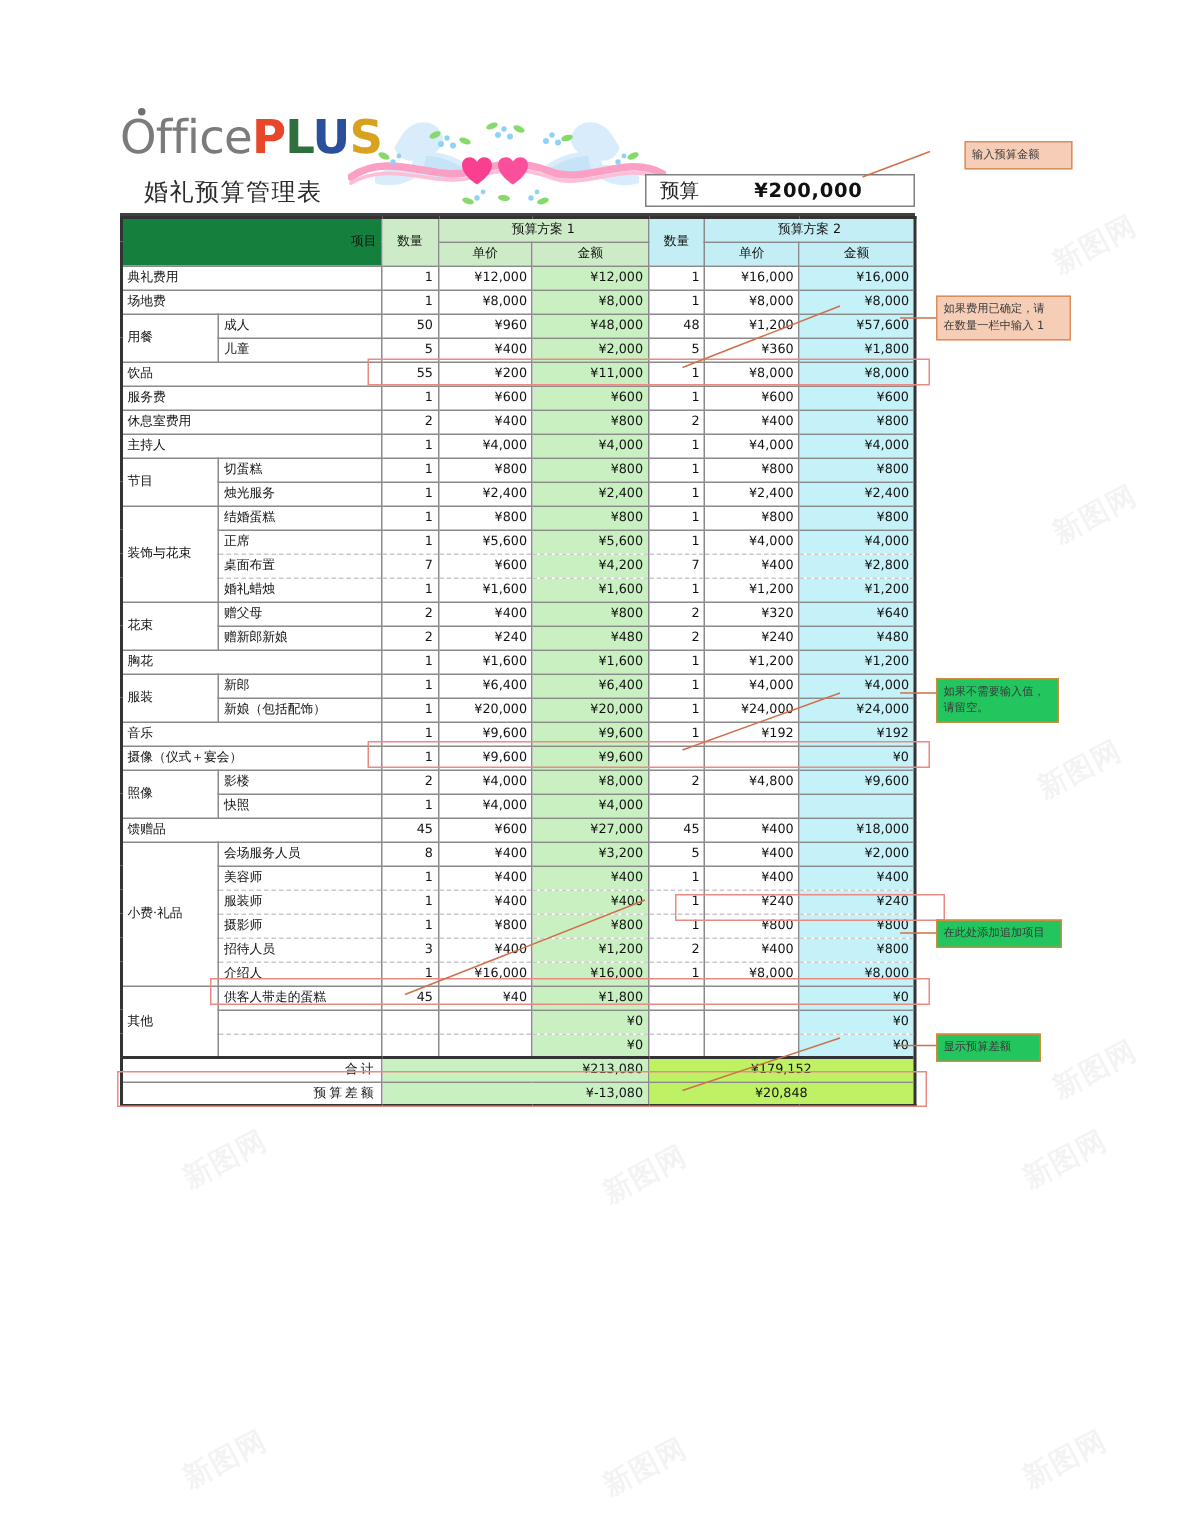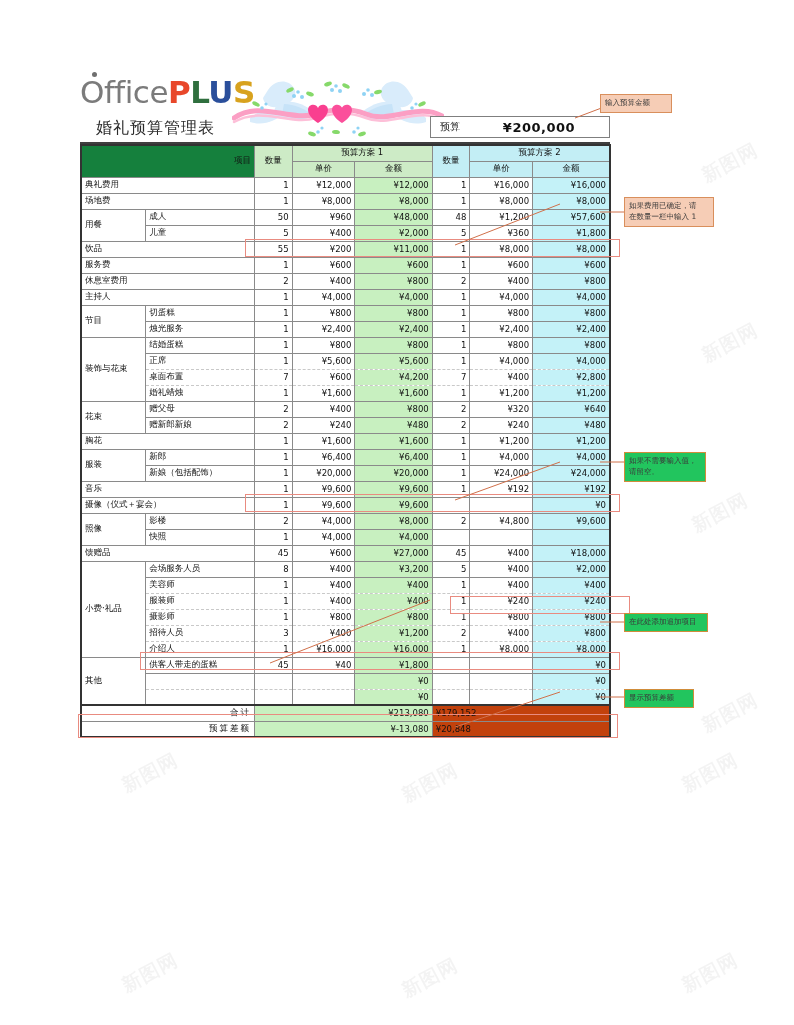--- a/index.html
+++ b/index.html
@@ -52,21 +52,21 @@
     background:#3f3f3f; z-index:3;
   }
   
   .banner { position:absolute; left:232px; top:74px; width:212px; height:66px; z-index:2; }
   
   .budget-box {
     position:absolute; left:430px; top:116px; width:180px; height:22px;
     border:1px solid #7f7f7f; background:#fff;
     display:flex; align-items:center; z-index:4;
   }
-  .budget-label { font-size:10px; color:#222; padding-left:9px; width:52px;
+  .budget-label { font-size:13px; color:#222; padding-left:9px; width:52px;
                   font-family:Liberation Mono, monospace; }
   .budget-value { font-size:13px; font-weight:700; color:#111; flex:1; text-align:center;
                   letter-spacing:.5px; font-family:"DejaVu Sans",sans-serif; padding-right:14px;}
   
   table.sheet {
     position:absolute; left:80px; top:144px;
     border-collapse:collapse;
     table-layout:fixed;
     width:531px;
     z-index:3;
@@ -113,21 +113,21 @@
   td.catcell { border-right:1px solid #5a5a5a; }
 
   .thick-l { border-left:2px solid #333 !important; }
   .thick-r { border-right:2px solid #333 !important; }
   .thick-t { border-top:2px solid #333 !important; }
   .thick-b { border-bottom:2px solid #333 !important; }
 
   .total-label { text-align:right; font-size:12px; font-weight:700; letter-spacing:2px; }
   .total-amt1 { background:#c8f0c0; text-align:right; padding-right:6px;
                 font-size:11.5px; font-weight:700; }
-  .total-amt2 { background:#c2410c; text-align:left; padding-right:6px;
+  .total-amt2 { background:#bef264; text-align:center; padding-right:6px;
                 font-size:11.5px; font-weight:700; }
   .diff-neg { color:#e01b1b; }
 
   
   .note {
     position:absolute; z-index:6;
     font-size:7.5px; line-height:1.45;
     font-family:"DejaVu Sans",sans-serif;
     color:#3a3a3a;
     padding:3px 4px;
@@ -603,21 +603,21 @@
   <line x1="455" y1="245" x2="560" y2="204" stroke="#d0704a" stroke-width="1"></line>
   <line x1="455" y1="500" x2="560" y2="462" stroke="#d0704a" stroke-width="1"></line>
   <line x1="600" y1="462" x2="625" y2="462" stroke="#d0704a" stroke-width="1"></line>
   <line x1="270" y1="663" x2="430" y2="600" stroke="#d0704a" stroke-width="1"></line>
   <line x1="600" y1="622" x2="625" y2="622" stroke="#d0704a" stroke-width="1"></line>
   <line x1="455" y1="727" x2="560" y2="692" stroke="#d0704a" stroke-width="1"></line>
   <line x1="600" y1="697" x2="625" y2="697" stroke="#d0704a" stroke-width="1"></line>
 </svg>
 </div>
 
-<div class="note peach" style="left:600px;top:94px;width:72px;">输入预算金额</div>
+<div class="note peach" style="left:643px;top:94px;width:72px;">输入预算金额</div>
 
 <div class="note peach" style="left:624px;top:197px;width:90px;">如果费用已确定，请
 在数量一栏中输入 1</div>
 
 <div class="note yellow" style="left:624px;top:452px;width:82px;">如果不需要输入值，
 请留空。</div>
 
 <div class="note yellow" style="left:624px;top:613px;width:84px;">在此处添加追加项目</div>
 
 <div class="note yellow" style="left:624px;top:689px;width:70px;">显示预算差额</div>

